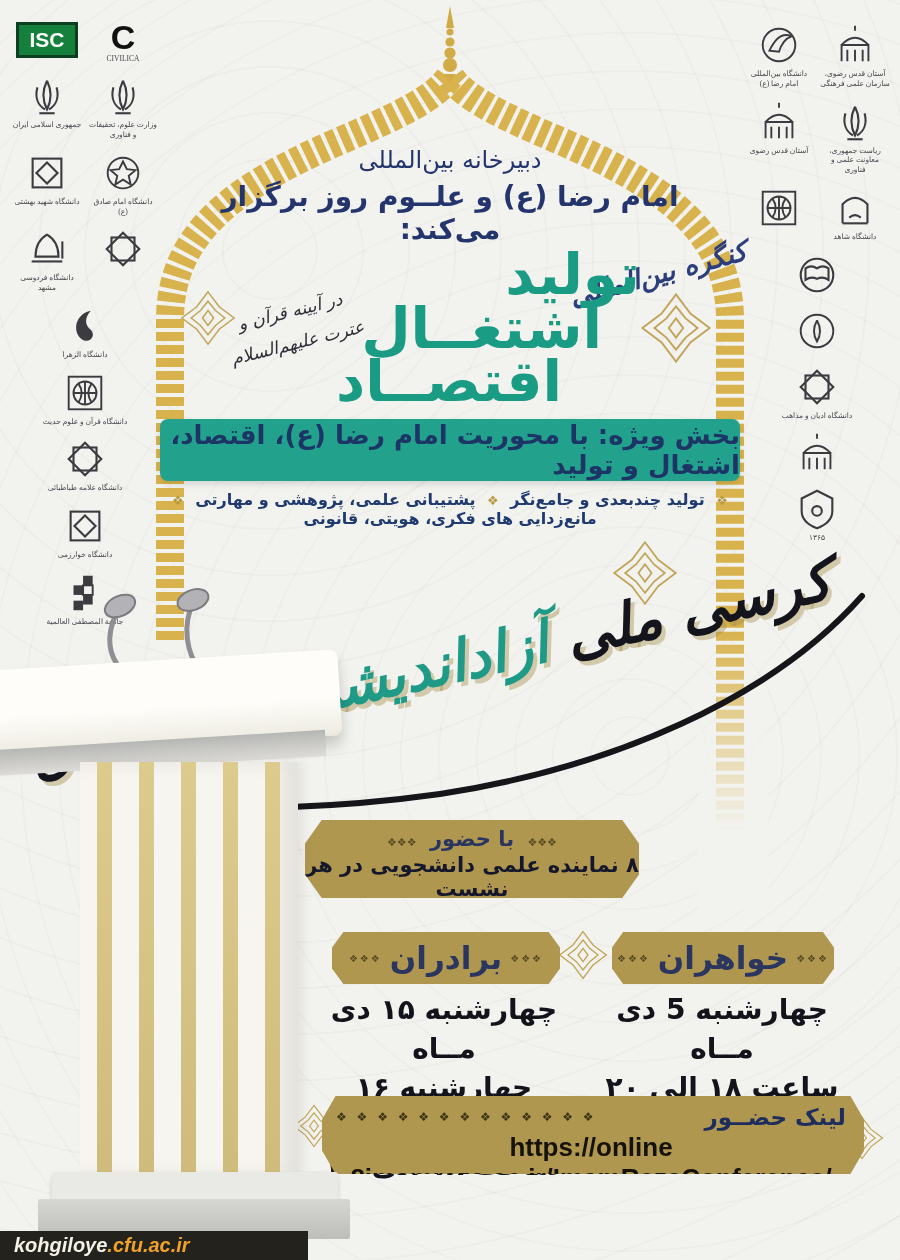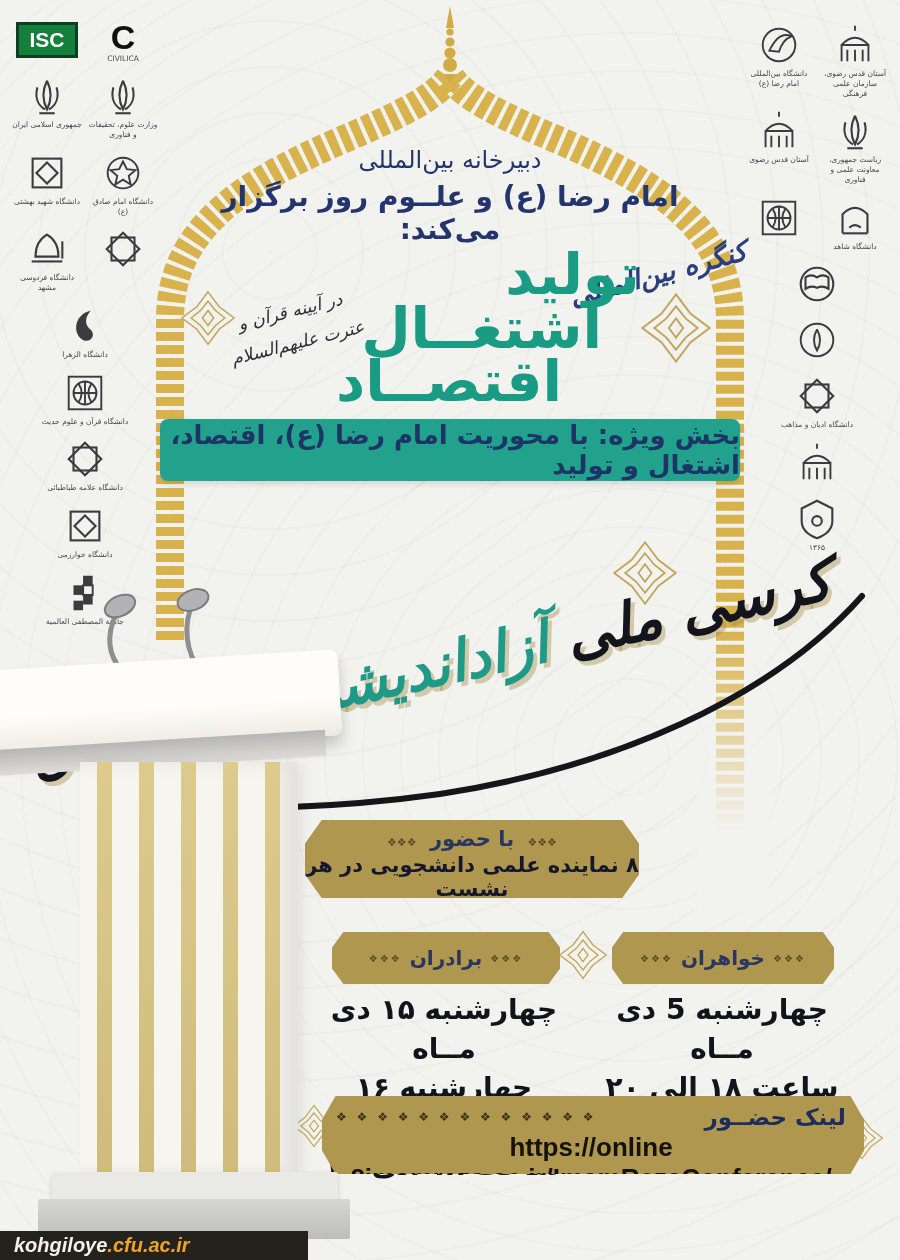--- a/index.html
+++ b/index.html
@@ -15,21 +15,21 @@
     background:linear-gradient(to bottom, rgba(242,242,239,0), #f2f2ef 72%); z-index:2; }
 
   
   .logo-col { position:absolute; top:22px; width:158px; display:flex; flex-wrap:wrap; gap:10px 6px;
     justify-content:center; align-content:flex-start; z-index:4; }
   .logo-col.left { left:6px; }
   .logo-col.right { right:4px; }
   .logo { width:70px; display:flex; flex-direction:column; align-items:center; gap:1px; }
   .logo.solo { width:100%; }
   .logo svg.lg { width:50px; height:46px; }
-  .logo .cap { font-size:7.5px; color:#47474c; text-align:center; line-height:1.3; direction:rtl; }
+  .logo .cap { font-size:7.5px; color:#47474c; text-align:center; line-height:1.3; direction:rtl;font-family:Liberation Serif, serif; }
   .isc { background:#14803c; color:#fff; font-weight:bold; font-size:21px; padding:3px 10px;
     border:3px solid #0c3f1f; font-family:"Liberation Sans", sans-serif; }
   .civ { color:#111; font-weight:bold; font-size:34px; line-height:.9; font-family:"Liberation Sans", sans-serif; }
 
   
   .rtl { direction:rtl; }
   .secretariat { position:absolute; left:170px; top:146px; width:560px; text-align:center;
     color:#24356e; z-index:3; }
   .secretariat .l1 { font-size:24px; font-weight:normal; }
   .secretariat .l2 { font-size:28px; font-weight:bold; margin-top:6px; }
@@ -62,21 +62,21 @@
   .main-title .teal { color:#1f9a87; }
 
   .badge { position:absolute; background:#b09750; z-index:3;
     clip-path:polygon(0 30%, 5% 0, 95% 0, 100% 30%, 100% 70%, 95% 100%, 5% 100%, 0 70%); }
   .attendance { left:305px; top:820px; width:334px; height:78px; text-align:center; padding-top:7px; }
   .attendance .l1 { font-size:21px; font-weight:bold; color:#2a3560; }
   .attendance .l1 .fl { font-size:11px; color:#5a4c22; padding:0 6px; }
   .attendance .l2 { font-size:21px; font-weight:bold; color:#15182c; margin-top:2px; }
 
   .session-badge { height:52px; display:flex; align-items:center; justify-content:center; gap:8px; }
-  .session-badge .lbl { font-size:20px; font-weight:bold; color:#2a3560; }
+  .session-badge .lbl { font-size:31px; font-weight:bold; color:#2a3560; }
   .session-badge .fl { font-size:10px; color:#5a4c22; letter-spacing:2px; }
   .sisters-badge { left:612px; top:932px; width:222px; }
   .brothers-badge { left:332px; top:932px; width:228px; }
 
   .sched { position:absolute; width:256px; text-align:center; z-index:3;
     font-size:28px; font-weight:bold; color:#13131c; line-height:39px; }
   .sched-sisters { left:594px; top:990px; }
   .sched-brothers { left:316px; top:990px; }
 
   .link-bar { left:322px; top:1096px; width:542px; height:78px; padding:8px 18px 0 14px;
@@ -401,20 +401,28 @@
   </div>
   <div class="side-caption rtl">
     <div>در آیینه قرآن و</div>
     <div>عترت علیهم‌السلام</div>
   </div>
 
   <div class="special-banner">
     <span class="rtl">بخش ویژه: با محوریت امام رضا (ع)، اقتصاد، اشتغال و تولید</span>
   </div>
 
+  <div class="features rtl">
+    <span class="fl">❖</span>
+    <span>تولید چندبعدی و جامع‌نگر</span>
+    <span class="fl">❖</span>
+    <span>پشتیبانی علمی، پژوهشی و مهارتی</span>
+    <span class="fl">❖</span>
+    <span>مانع‌زدایی های فکری، هویتی، قانونی</span>
+  </div>
 
   <div class="main-title rtl">
     <span class="dark">کرسی ملی </span><span class="teal">آزاداندیشی </span><span class="dark">دانشجویان</span>
   </div>
   <svg class="layer" style="z-index:3" width="900" height="1260" viewBox="0 0 900 1260">
     <path d="M862 596 C770 700 610 768 440 794 C340 808 230 812 140 804" fill="none" stroke="#15151a" stroke-width="6" stroke-linecap="round"></path>
   </svg>
 
   <div class="badge attendance rtl">
     <div class="l1">

